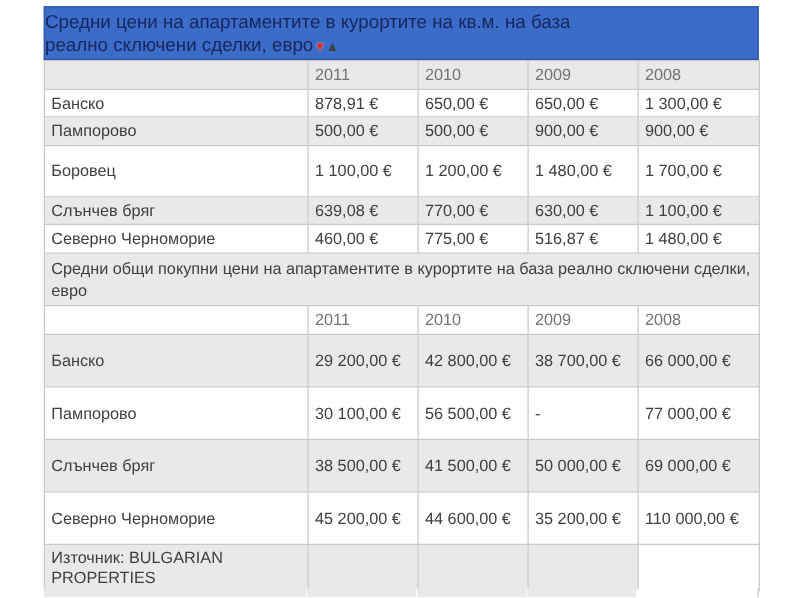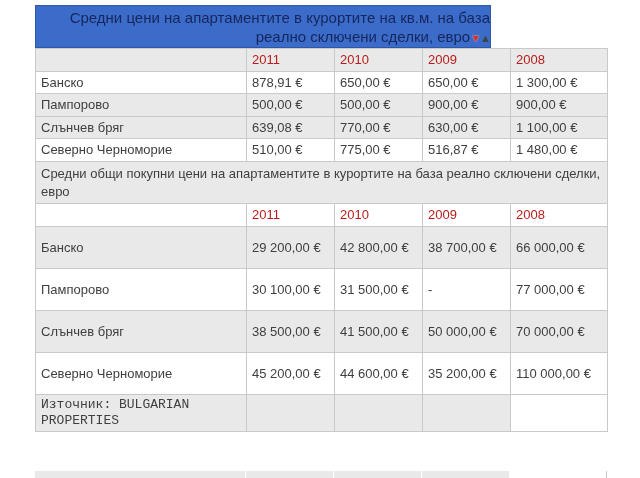--- a/index.html
+++ b/index.html
@@ -15,28 +15,28 @@
     background: #ffffff;
     overflow: hidden;
   }
   .sheet {
     position: absolute;
     left: 35px;
     top: 5px;
     width: 572px;
   }
   .title-bar {
-    width: 456px;
+    width: 572px;
     height: 43px;
     background: #3b6cc9;
     border: 1px solid #2f57a6;
     color: #17265c;
     font-size: 15px;
     line-height: 19px;
-    text-align: right;
+    text-align: left;
     padding-top: 2px;
   }
   .title-line { display: block; }
   .tri { font-size: 11px; letter-spacing: -1px; }
   .tri-down { color: #d03030; text-shadow: 0 0 1px #ffffff; }
   .tri-up { color: #3a4444; }
   table.price {
     width: 572px;
     border-collapse: collapse;
     table-layout: fixed;
@@ -50,22 +50,22 @@
     text-align: left;
     overflow: hidden;
   }
   tr.gray td { background: #e9e9e9; }
   tr.white td { background: #ffffff; }
   td.white-cell { background: #ffffff !important; }
   tr.h23 { height: 23px; }
   tr.h22 { height: 22px; }
   tr.h41 { height: 41px; }
   tr.h42 { height: 42px; }
-  tr.h34 { height: 34px; font-family: Liberation Mono, monospace; }
-  .year-cell { color: #b91c1c; }
+  tr.h34 { height: 34px; }
+  .year-cell { color: #737373; }
   .section-head td {
     background: #e9e9e9;
     line-height: 18px;
   }
   .bottom-strip {
     position: absolute;
     left: 35px;
     top: 471px;
     width: 572px;
     height: 7px;
@@ -110,30 +110,37 @@
         <td>650,00 €</td>
         <td>1 300,00 €</td>
       </tr>
       <tr class="gray h23">
         <td>Пампорово</td>
         <td>500,00 €</td>
         <td>500,00 €</td>
         <td>900,00 €</td>
         <td>900,00 €</td>
       </tr>
+      <tr class="white h41">
+        <td>Боровец</td>
+        <td>1 100,00 €</td>
+        <td>1 200,00 €</td>
+        <td>1 480,00 €</td>
+        <td>1 700,00 €</td>
+      </tr>
       <tr class="gray h22">
         <td>Слънчев бряг</td>
         <td>639,08 €</td>
         <td>770,00 €</td>
         <td>630,00 €</td>
         <td>1 100,00 €</td>
       </tr>
       <tr class="white h23">
         <td>Северно Черноморие</td>
-        <td>510,00 €</td>
+        <td>460,00 €</td>
         <td>775,00 €</td>
         <td>516,87 €</td>
         <td>1 480,00 €</td>
       </tr>
 
       <tr class="section-head h42">
         <td colspan="5">Средни общи покупни цени на апартаментите в курортите на база реално сключени сделки, евро</td>
       </tr>
 
       <tr class="white h23">
@@ -147,30 +154,30 @@
       <tr class="gray h42">
         <td>Банско</td>
         <td>29 200,00 €</td>
         <td>42 800,00 €</td>
         <td>38 700,00 €</td>
         <td>66 000,00 €</td>
       </tr>
       <tr class="white h42">
         <td>Пампорово</td>
         <td>30 100,00 €</td>
-        <td>31 500,00 €</td>
+        <td>56 500,00 €</td>
         <td>-</td>
         <td>77 000,00 €</td>
       </tr>
       <tr class="gray h42">
         <td>Слънчев бряг</td>
         <td>38 500,00 €</td>
         <td>41 500,00 €</td>
         <td>50 000,00 €</td>
-        <td>70 000,00 €</td>
+        <td>69 000,00 €</td>
       </tr>
       <tr class="white h42">
         <td>Северно Черноморие</td>
         <td>45 200,00 €</td>
         <td>44 600,00 €</td>
         <td>35 200,00 €</td>
         <td>110 000,00 €</td>
       </tr>
 
       <tr class="gray h34">

